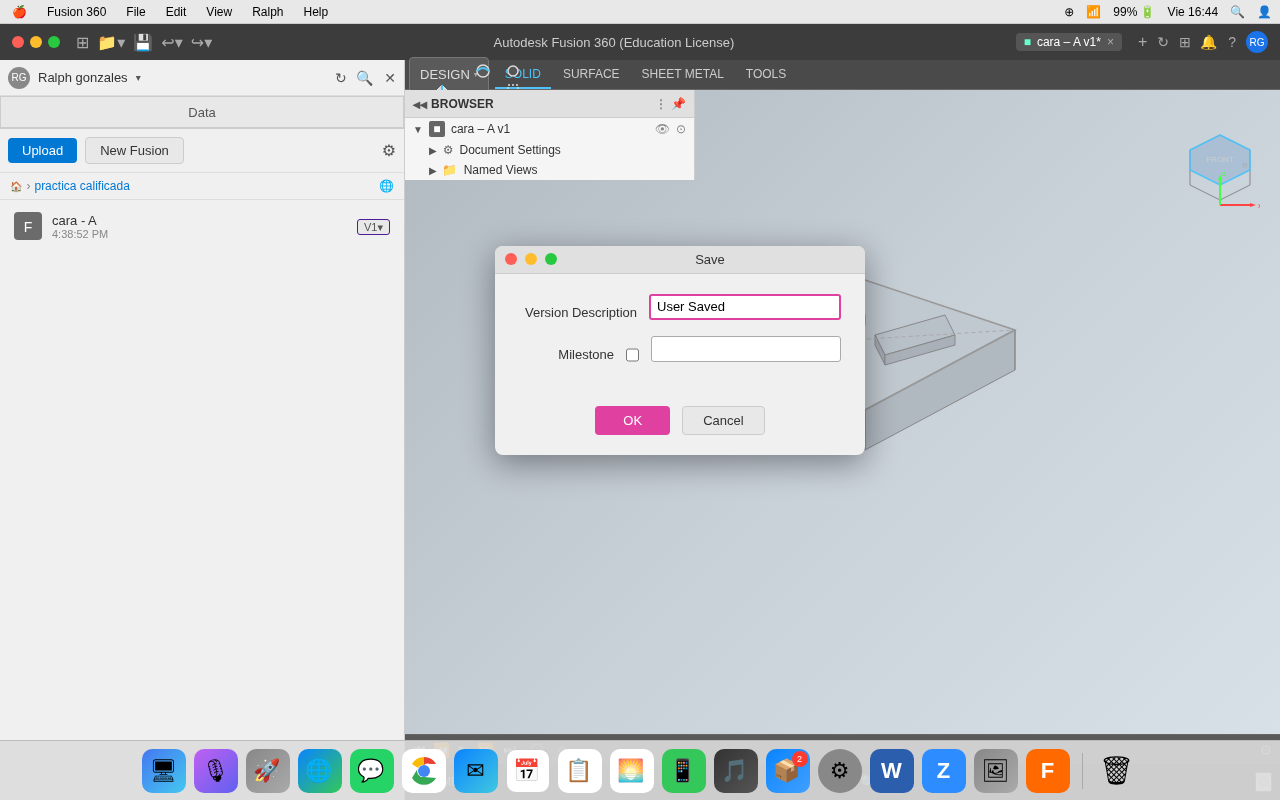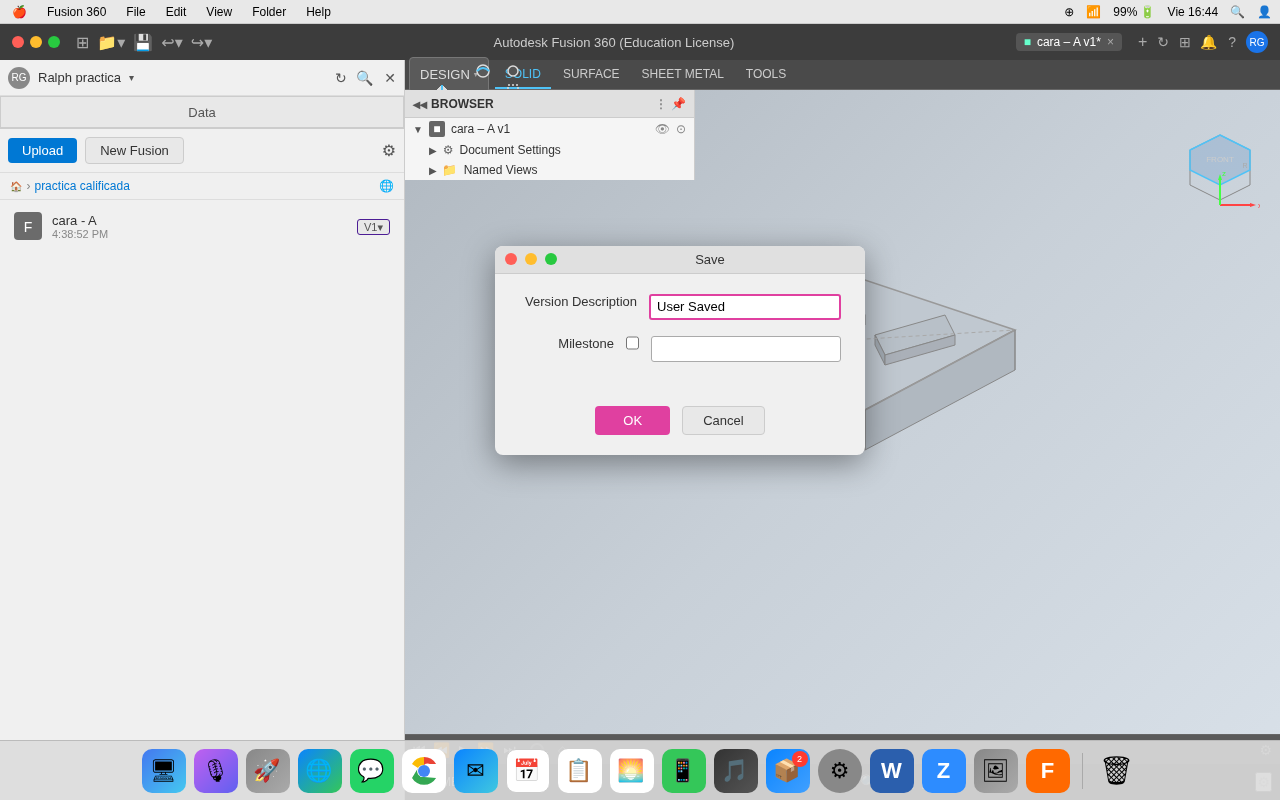--- a/index.html
+++ b/index.html
@@ -254,21 +254,21 @@
       height: 28px;
       background: #e0e0e0;
       display: flex;
       align-items: center;
       padding: 0 10px;
       gap: 8px;
       border-bottom: 1px solid #ccc;
     }
     .dialog-title { flex: 1; text-align: center; font-size: 13px; font-weight: 500; color: #333; }
     .dialog-body { padding: 20px 24px; }
-    .dialog-row { display: flex; align-items: flex-start; gap: 12px; margin-bottom: 16px; }
+    .dialog-row { display: flex; align-items: flex-end; gap: 12px; margin-bottom: 16px; }
     .dialog-label { font-size: 13px; color: #333; width: 130px; text-align: right; }
     .dialog-input { flex: 1; height: 26px; border: 1px solid #aaa; border-radius: 3px; padding: 0 6px; font-size: 13px; background: #fff; outline: none; }
     .dialog-input.pink-border { border: 2px solid #e040a0; }
     .dialog-checkbox { width: 14px; height: 14px; cursor: pointer; }
     .dialog-input-milestone { flex: 1; height: 26px; border: 1px solid #aaa; border-radius: 3px; padding: 0 6px; font-size: 13px; background: #fff; }
     .dialog-footer { display: flex; justify-content: center; gap: 12px; padding: 8px 24px 20px; }
     .btn-ok { background: #e040a0; color: #fff; border: none; border-radius: 4px; padding: 6px 28px; font-size: 13px; cursor: pointer; }
     .btn-cancel { background: #e8e8e8; color: #333; border: 1px solid #ccc; border-radius: 4px; padding: 6px 20px; font-size: 13px; cursor: pointer; }
 
     
@@ -298,21 +298,21 @@
   </style>
 </head>
 <body>
 
 <div class="menu-bar">
   <span class="menu-bar-item">🍎</span>
   <span class="menu-bar-item bold">Fusion 360</span>
   <span class="menu-bar-item">File</span>
   <span class="menu-bar-item">Edit</span>
   <span class="menu-bar-item">View</span>
-  <span class="menu-bar-item">Folder</span>
+  <span class="menu-bar-item">Ralph</span>
   <span class="menu-bar-item">Help</span>
   <div class="menu-bar-right">
     <span>⊕</span>
     <span>📶</span>
     <span>99% 🔋</span>
     <span>Vie 16:44</span>
     <span>🔍</span>
     <span>👤</span>
   </div>
 </div>
@@ -349,21 +349,21 @@
       <div style="width:22px;height:22px;border-radius:50%;background:#1a73e8;color:#fff;font-size:10px;display:flex;align-items:center;justify-content:center;">RG</div>
     </div>
   </div>
 
   <div class="main-layout">
 
     <div class="left-panel">
 
       <div class="left-panel-header">
         <div class="avatar-circle">RG</div>
-        <span class="user-name">Ralph practica</span>
+        <span class="user-name">Ralph gonzales</span>
         <span style="font-size:10px;color:#555;">▾</span>
         <div class="header-icons">
           <span class="header-icon">↻</span>
           <span class="header-icon">🔍</span>
           <span class="header-icon">✕</span>
         </div>
       </div>
 
       <div class="left-tabs">
         <div class="left-tab">

